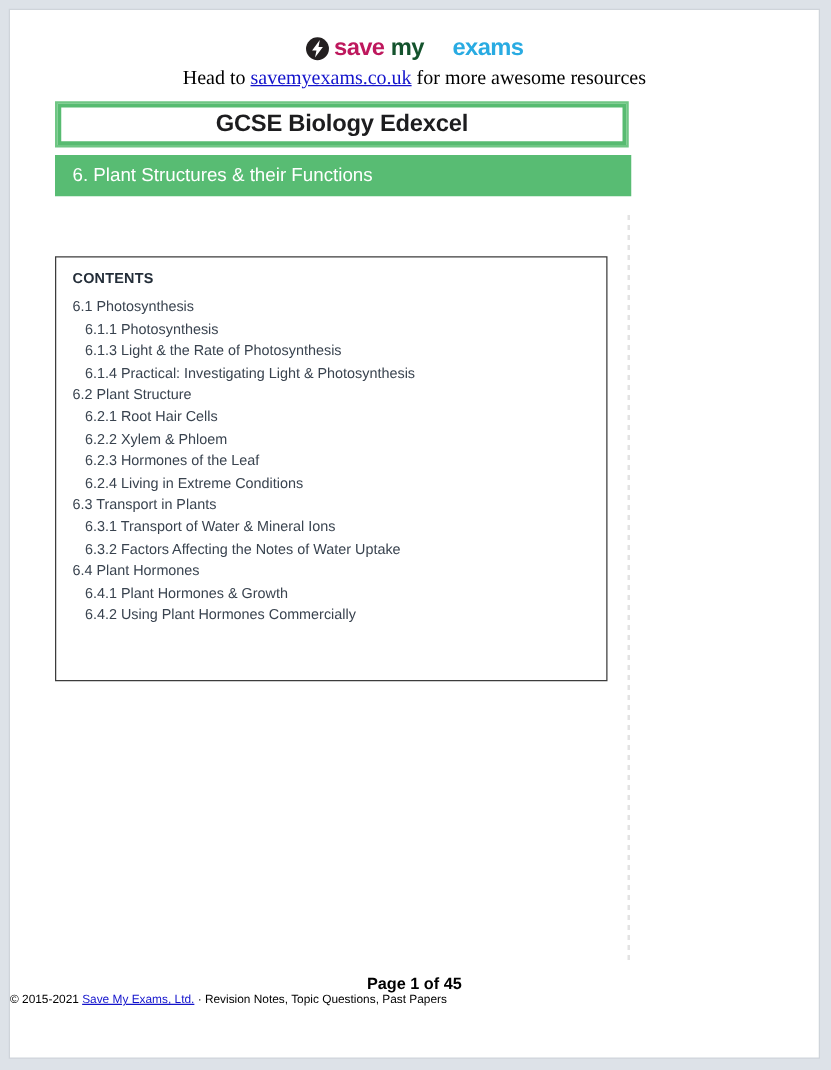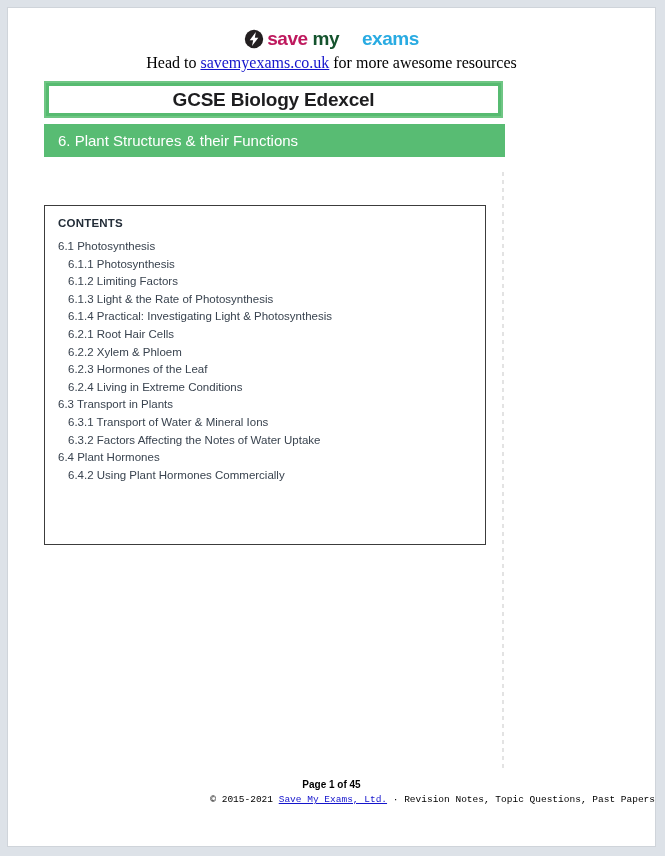--- a/index.html
+++ b/index.html
@@ -99,27 +99,27 @@
   
   .notes-separator {
     position:absolute; left:494px; top:164px; width:2px; height:600px;
     background:repeating-linear-gradient(to bottom, #e3e3e3 0 4px, transparent 4px 8px);
   }
 
   
   .footer-page {
     position:absolute; left:0; top:771px; width:100%;
     text-align:center;
-    font-size:10px; font-weight:bold; color:#000;
+    font-size:13px; font-weight:bold; color:#000;
     font-family:"Liberation Sans", sans-serif;
   }
   .footer-copy {
     position:absolute; left:0; top:786px; width:100%;
-    text-align:right;
-    font-family:Liberation Mono, monospace;
+    text-align:left;
+    font-family:Liberation Sans, sans-serif;
     font-size:9.5px; color:#000;
   }
   .footer-copy a { color:#1414cc; text-decoration:underline; cursor:pointer; }
 </style>
 </head>
 <body>
 
 <div class="viewport">
   <div class="paper">
 
@@ -145,31 +145,32 @@
 
     <div class="topic-banner">
       <span class="topic-banner-text">6. Plant Structures &amp; their Functions</span>
     </div>
 
 
     <div class="contents-box">
       <div class="contents-heading">CONTENTS</div>
       <div class="toc-item l1">6.1 Photosynthesis</div>
       <div class="toc-item l2">6.1.1 Photosynthesis</div>
-      <div class="toc-item l2">6.1.2 Limiting Factors</div>
       <div class="toc-item l2">6.1.3 Light &amp; the Rate of Photosynthesis</div>
       <div class="toc-item l2">6.1.4 Practical: Investigating Light &amp; Photosynthesis</div>
+      <div class="toc-item l1">6.2 Plant Structure</div>
       <div class="toc-item l2">6.2.1 Root Hair Cells</div>
       <div class="toc-item l2">6.2.2 Xylem &amp; Phloem</div>
       <div class="toc-item l2">6.2.3 Hormones of the Leaf</div>
       <div class="toc-item l2">6.2.4 Living in Extreme Conditions</div>
       <div class="toc-item l1">6.3 Transport in Plants</div>
       <div class="toc-item l2">6.3.1 Transport of Water &amp; Mineral Ions</div>
       <div class="toc-item l2">6.3.2 Factors Affecting the Notes of Water Uptake</div>
       <div class="toc-item l1">6.4 Plant Hormones</div>
+      <div class="toc-item l2">6.4.1 Plant Hormones &amp; Growth</div>
       <div class="toc-item l2">6.4.2 Using Plant Hormones Commercially</div>
     </div>
 
     <div class="notes-separator"></div>
 
     <div class="footer-page">Page 1 of 45</div>
     <div class="footer-copy">
       <span>© 2015-2021 </span><a>Save My Exams, Ltd.</a><span> · Revision Notes, Topic Questions, Past Papers</span>
     </div>
 

